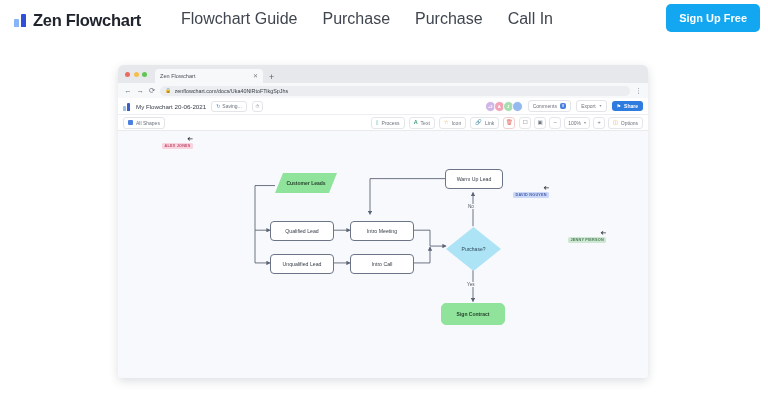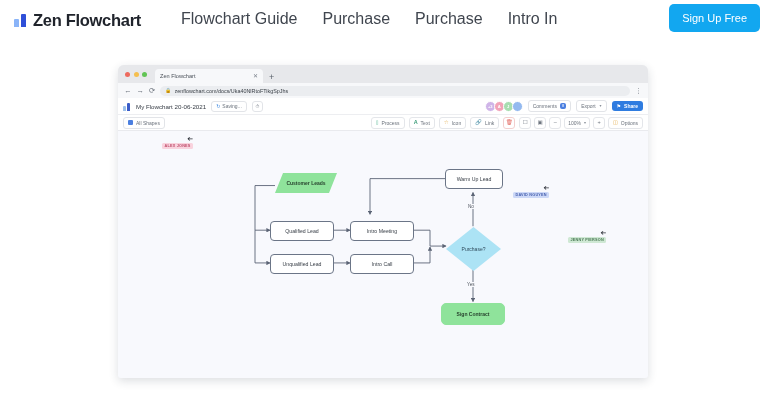--- a/index.html
+++ b/index.html
@@ -80,21 +80,21 @@
     height: 1px;
     background: #e3e6ea;
   }
   .cta-button {
     position: absolute;
     right: 8px;
     top: 4px;
     background: #12a7f0;
     color: #ffffff;
     font-size: 11px;
-    font-weight: normal;
+    font-weight: bold;
     border: none;
     border-radius: 5px;
     padding: 8px 13px;
     cursor: pointer;
     white-space: nowrap;
   }
 
   
   .browser-window {
     position: absolute;
@@ -485,21 +485,21 @@
     <div class="brand-mark">
       <div class="bar-a"></div>
       <div class="bar-b"></div>
     </div>
     <div class="brand-name">Zen Flowchart</div>
   </div>
   <div class="nav-links">
     <div class="nav-link">Flowchart Guide</div>
     <div class="nav-link">Purchase</div>
     <div class="nav-link">Purchase</div>
-    <div class="nav-link">Intro In</div>
+    <div class="nav-link">Call In</div>
   </div>
   <button class="cta-button">Sign Up Free</button>
 </div>
 
 <div class="browser-window">
 
   <div class="tab-strip">
     <div class="traffic">
       <div class="dot red"></div>
       <div class="dot yellow"></div>

